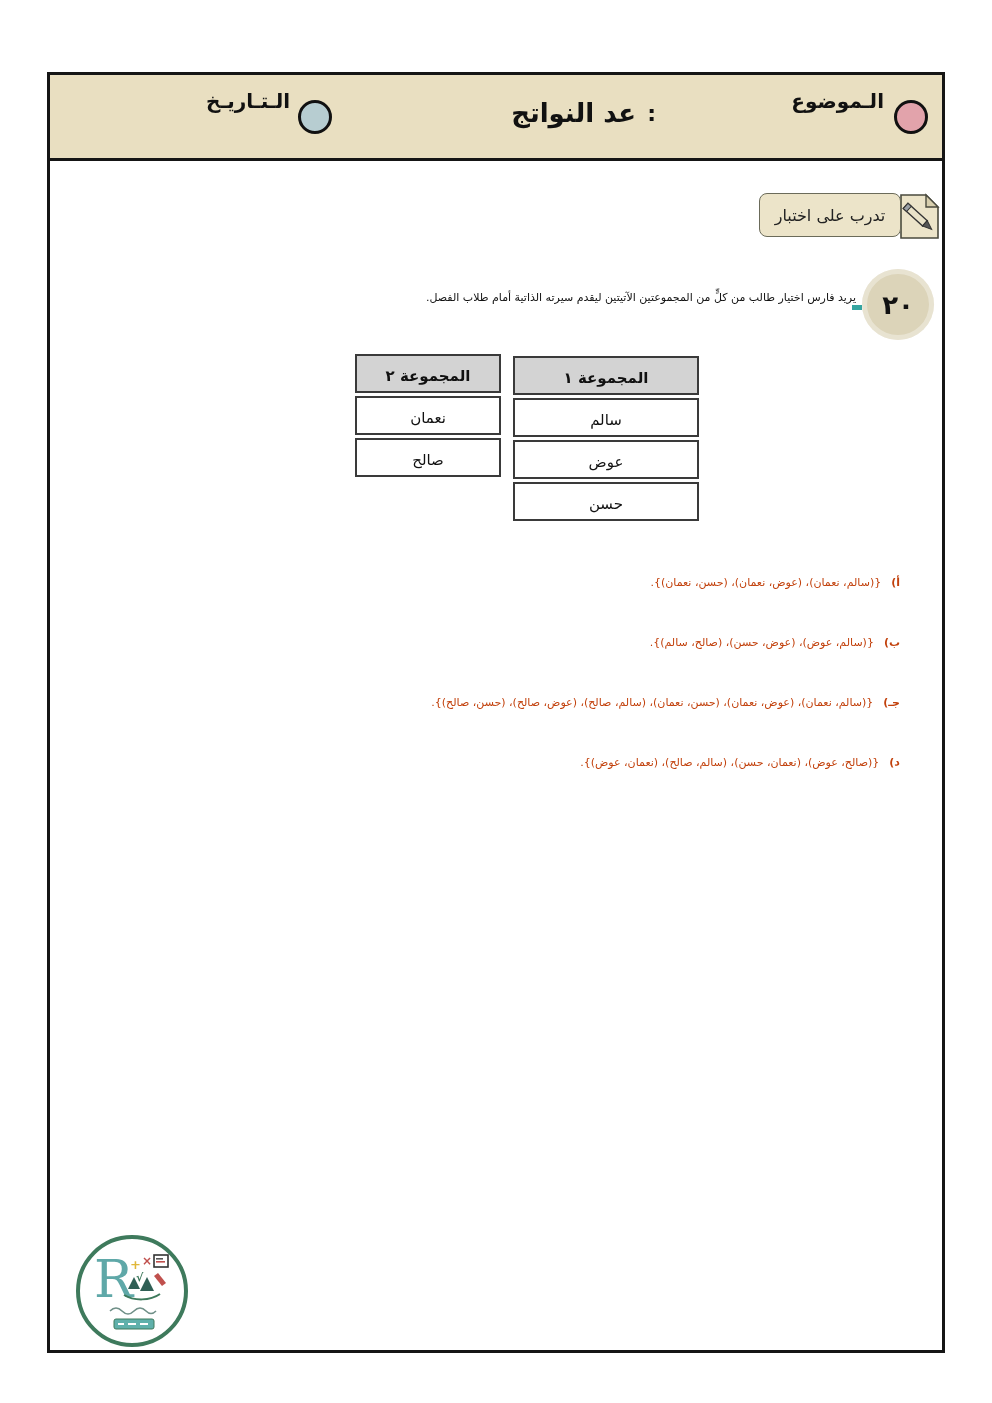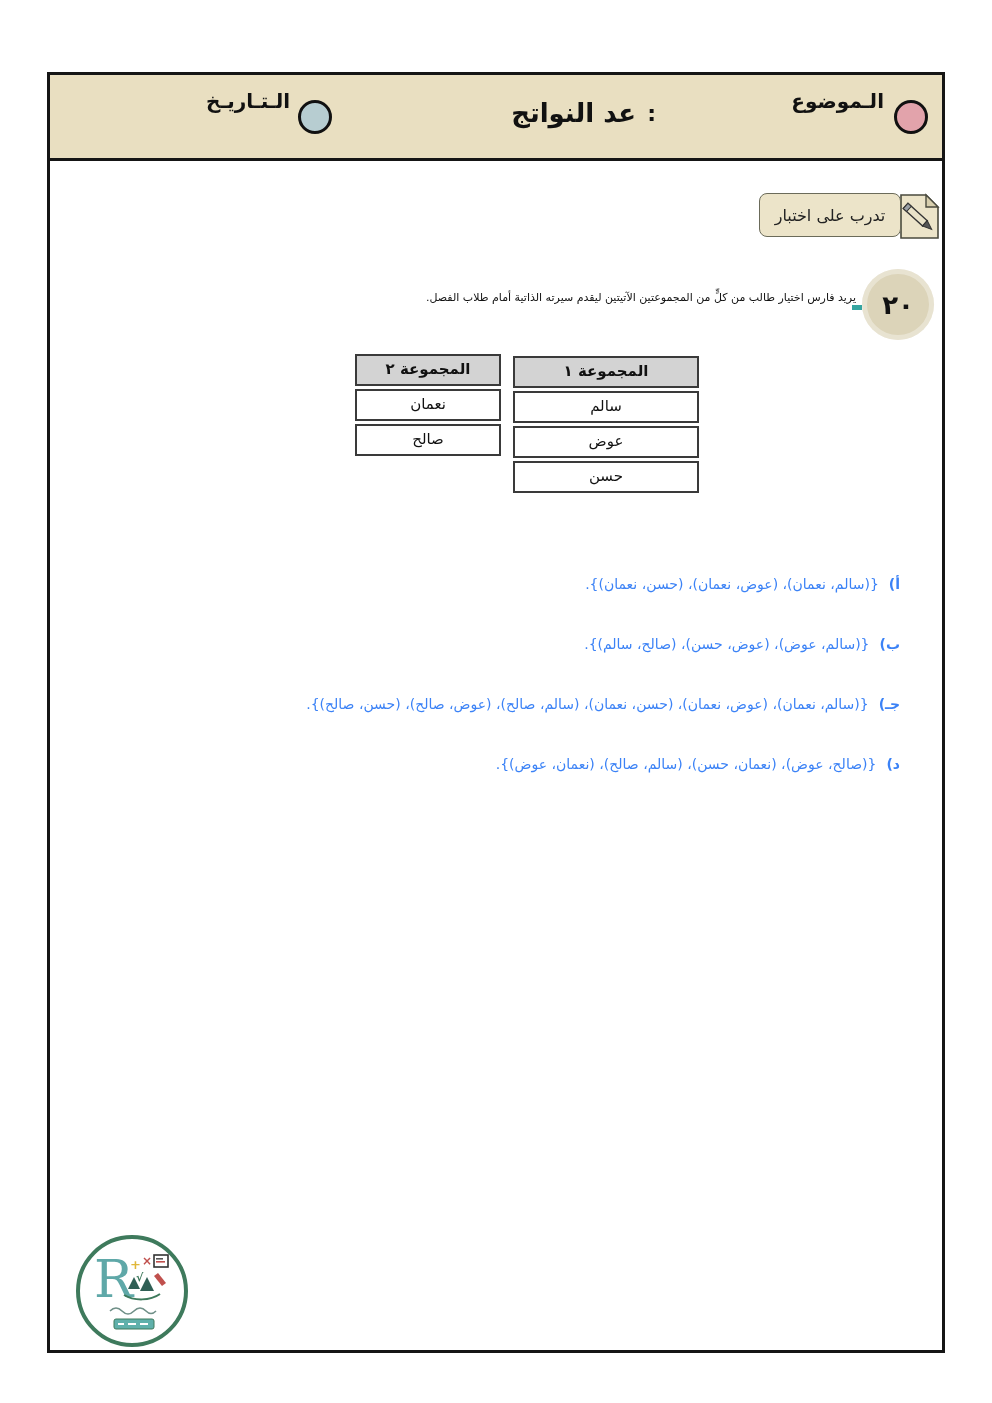--- a/index.html
+++ b/index.html
@@ -53,32 +53,32 @@
     position:absolute; top:215px; right:86px; width:692px;
     direction:rtl; text-align:right; font-size:11px; color:#111; line-height:1.5;
   }
 
   
   .mini-table { position:absolute; direction:rtl; }
   .tbl-g1 { left:463px; top:281px; width:186px; }
   .tbl-g2 { left:305px; top:279px; width:146px; }
   .cell {
     border:2px solid #3a3a3a; background:#ffffff; text-align:center;
-    font-size:15px; color:#111; padding:4px 4px 6px; margin-bottom:3px;
+    font-size:15px; color:#111; padding:11px 4px 6px; margin-bottom:3px;
   }
   .cell-head { background:#d3d3d3; font-weight:bold; }
 
   
   .prompt {
     position:absolute; top:432px; right:80px; direction:rtl;
     font-size:18px; color:#111; white-space:nowrap;
   }
   .option {
     position:absolute; right:42px; direction:rtl; white-space:nowrap;
-    font-size:14px; color:#3b82f6;
+    font-size:11px; color:#c2410c;
   }
   .option .opt-letter { font-weight:bold; margin-left:10px; }
   .opt-a { top:501px; }
   .opt-b { top:561px; }
   .opt-c { top:621px; }
   .opt-d { top:681px; }
 
   
   .logo {
     position:absolute; left:26px; top:1160px; width:112px; height:112px;

